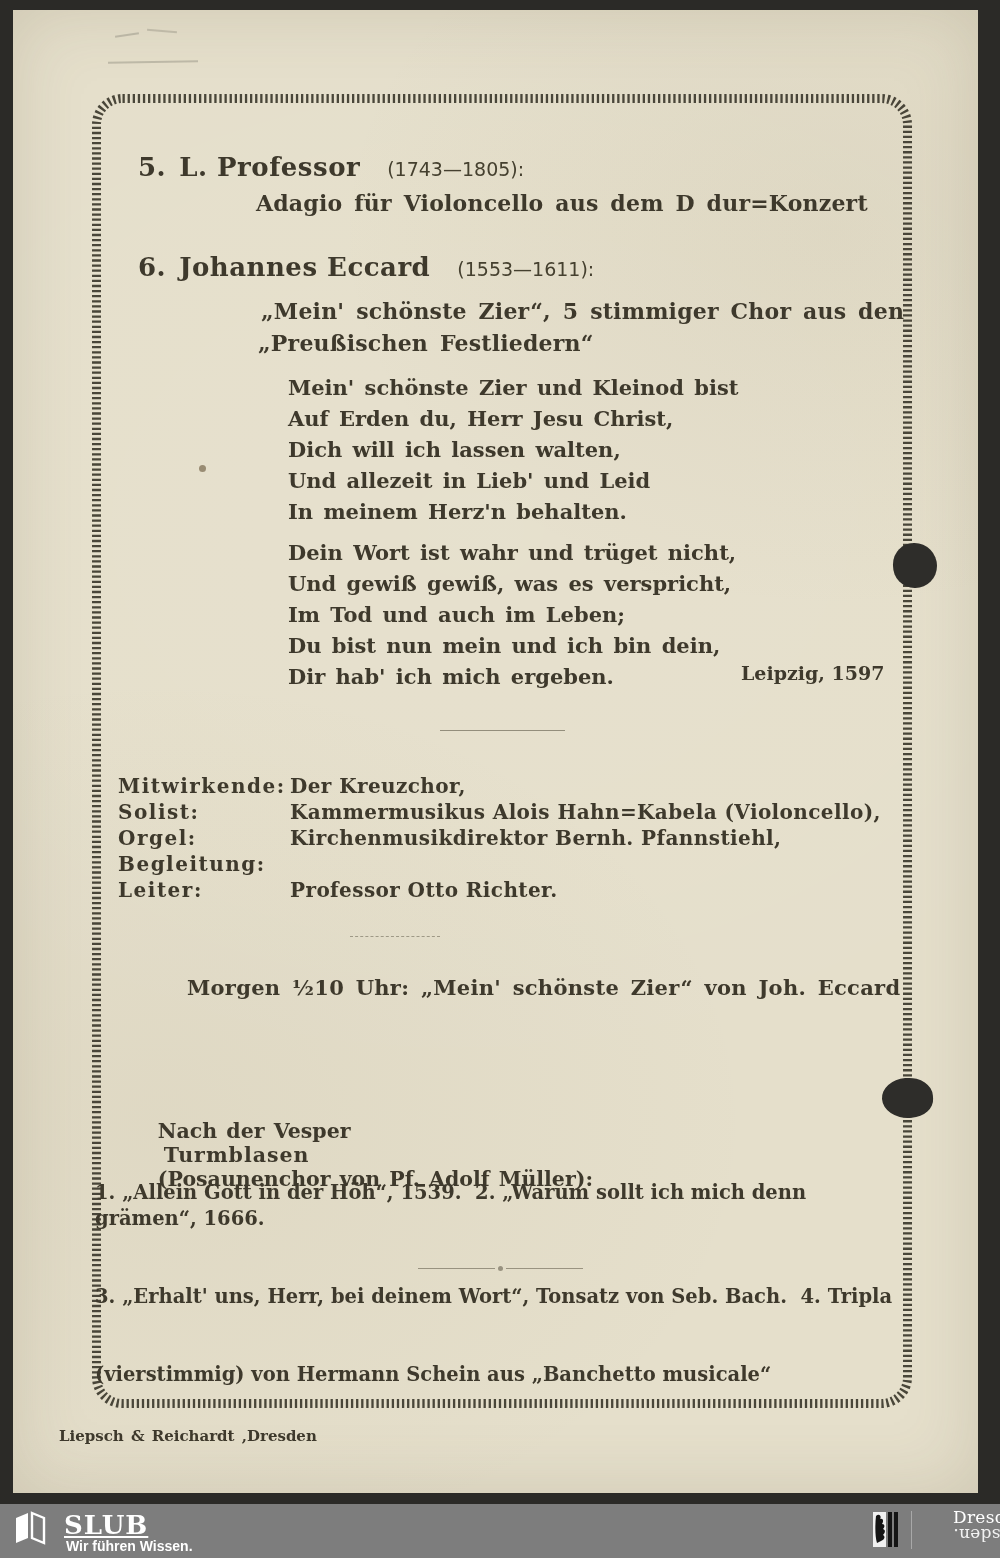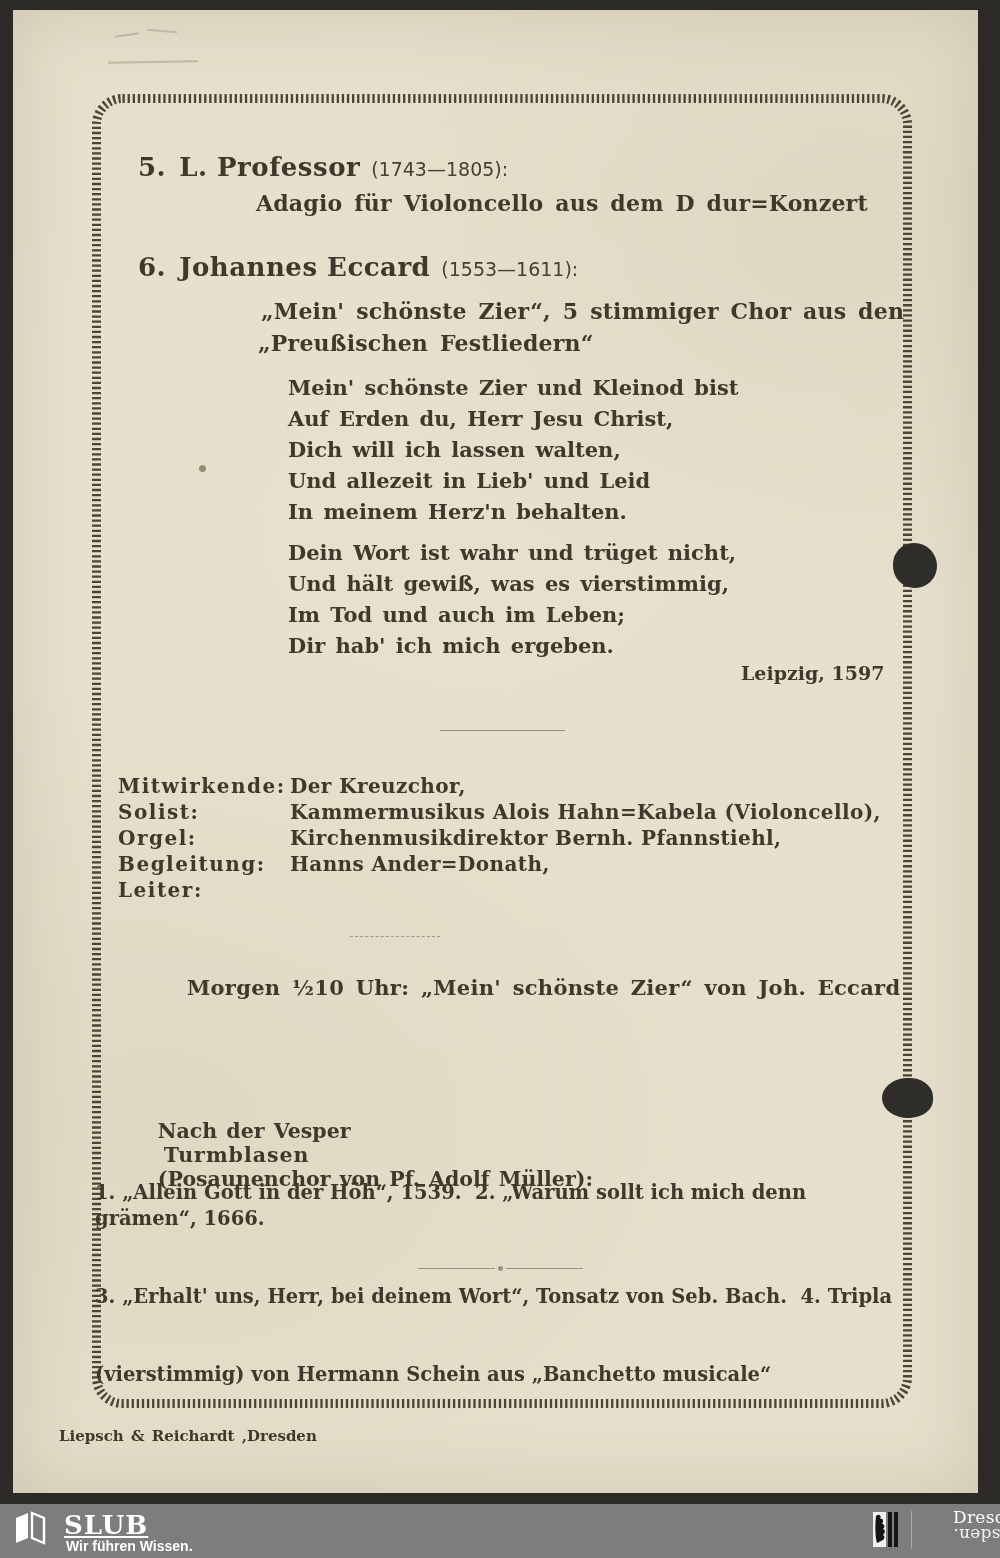--- a/index.html
+++ b/index.html
@@ -19,21 +19,21 @@
     box-shadow: inset 0 0 70px rgba(105,95,65,.18);
   }
   .ln {
     position:absolute; white-space:nowrap;
     font-family:"DejaVu Serif", serif; font-weight:bold; color:#3e392c;
   }
   .heading-row { display:flex; align-items:baseline; }
   .item-no, .composer { font-size:26px; letter-spacing:.5px; }
   .composer { margin-left:13px; }
   .dates { font-family:"DejaVu Sans", sans-serif; font-weight:normal;
-           font-size:19px; margin-left:11px; color:#45402f; }
+           font-size:19px; margin-left:27px; color:#45402f; }
   .work { font-size:22px; word-spacing:4px; letter-spacing:.2px; }
   .verse { line-height:31px; font-size:21px; word-spacing:3px; }
   .verse div { white-space:nowrap; }
   .divider { position:absolute; height:0; border-top:1px solid rgba(92,86,70,.6); }
   .divider.dashed { border-top-style:dashed; opacity:.85; }
   .cast { line-height:26px; font-size:20px; }
   .cast-row { display:flex; }
   .cast-role { display:inline-block; width:160px; 
                letter-spacing:1.5px; margin-right:12px; }
   .cast-name { letter-spacing:.4px; }
@@ -91,22 +91,23 @@
       <div>Auf Erden du, Herr Jesu Christ,</div>
       <div>Dich will ich lassen walten,</div>
       <div>Und allezeit in Lieb' und Leid</div>
       <div>In meinem Herz'n behalten.</div>
     </div>
 
     <div style="position:absolute;left:186px;top:455px;width:7px;height:7px;border-radius:50%;background:#8b7c63;opacity:.85;"></div>
 
     <div class="ln verse" style="left:275px;top:527px;">
       <div>Dein Wort ist wahr und trüget nicht,</div>
-      <div>Und hält gewiß, was es vierstimmig,</div>
+      <div>Und gewiß gewiß, was es verspricht,</div>
       <div>Im Tod und auch im Leben;</div>
+      <div>Du bist nun mein und ich bin dein,</div>
       <div>Dir hab' ich mich ergeben.</div>
     </div>
     <div class="ln" style="left:728px;top:652px;font-size:19px;">Leipzig, 1597</div>
 
     <div class="divider" style="left:427px;top:720px;width:125px;"></div>
 
     <div class="ln cast" style="left:105px;top:763px;">
       <div class="cast-row">
         <span class="cast-role">Mitwirkende:</span>
         <span class="cast-name">Der Kreuzchor,</span>
@@ -114,24 +115,24 @@
       <div class="cast-row">
         <span class="cast-role">Solist:</span>
         <span class="cast-name">Kammermusikus Alois Hahn=Kabela (Violoncello),</span>
       </div>
       <div class="cast-row">
         <span class="cast-role">Orgel:</span>
         <span class="cast-name">Kirchenmusikdirektor Bernh. Pfannstiehl,</span>
       </div>
       <div class="cast-row">
         <span class="cast-role">Begleitung:</span>
-        <span class="cast-name">Hanns Ander=Donath,</span>
       </div>
       <div class="cast-row">
         <span class="cast-role">Leiter:</span>
+        <span class="cast-name">Professor Otto Richter.</span>
       </div>
     </div>
 
     <div class="divider dashed" style="left:337px;top:926px;width:90px;"></div>
 
     <div class="ln" style="left:174px;top:965px;font-size:21px;word-spacing:4px;letter-spacing:.3px;">Morgen ½10 Uhr: „Mein' schönste Zier“ von Joh. Eccard</div>
 
     <div class="ln centered" style="left:90px;top:1085px;width:800px;font-size:20.5px;word-spacing:2px;">
       <span>Nach der Vesper</span>
       <span style="letter-spacing:1px;margin:0 6px;">Turmblasen</span>

